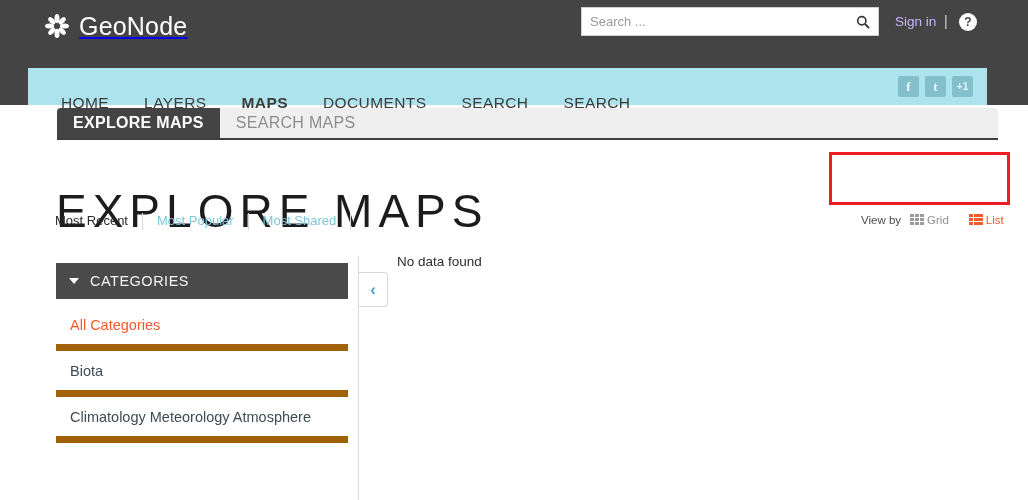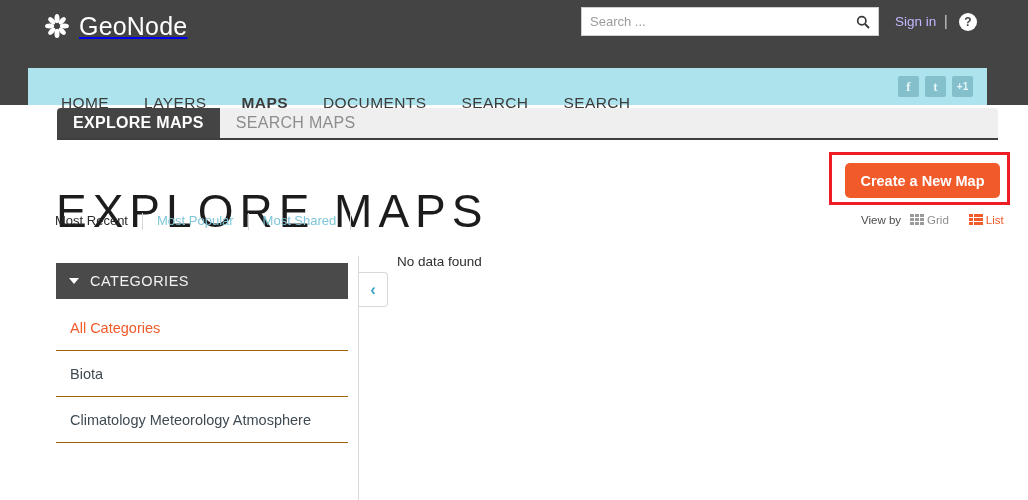--- a/index.html
+++ b/index.html
@@ -313,21 +313,21 @@
     white-space: nowrap;
   }
   .cat-list { margin-top: 6px; }
   .cat-item {
     height: 46px;
     display: flex;
     align-items: center;
     padding-left: 14px;
     font-size: 14.5px;
     color: #3f4a52;
-    border-bottom: 1px solid #a16207;
+    border-bottom: 7px solid #a16207;
     cursor: pointer;
     white-space: nowrap;
   }
   .cat-item.active { color: #f15a29; }
 
   .sidebar-rule {
     position: absolute;
     left: 358px; top: 256px;
     width: 1px; height: 244px;
     background: #d9d9d9;
@@ -421,21 +421,20 @@
   </div>
 
   <div class="tabbar">
     <div class="tab active">EXPLORE MAPS</div>
     <div class="tab">SEARCH MAPS</div>
   </div>
 
   <h1 class="page-title">EXPLORE MAPS</h1>
 
   <div class="highlight-rect"></div>
-  <button class="create-btn">Create a New Map</button>
 
   <div class="sortrow">
     <a class="sort-link active" href="#">Most Recent</a>
     <span class="sort-div"></span>
     <a class="sort-link" href="#">Most Popular</a>
     <span class="sort-div"></span>
     <a class="sort-link" href="#">Most Shared</a>
     <span class="sort-div"></span>
   </div>
 

